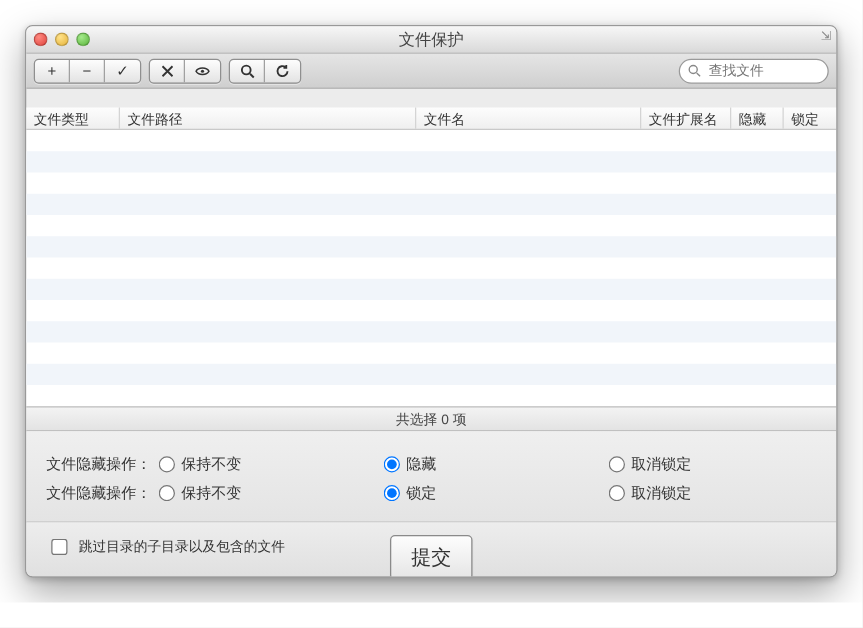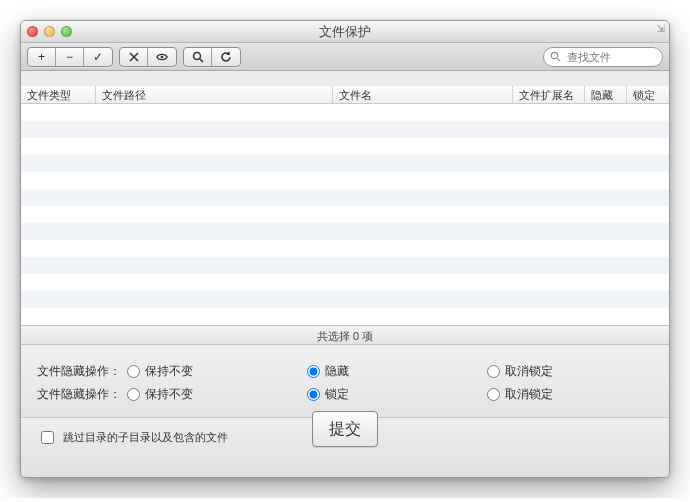--- a/index.html
+++ b/index.html
@@ -148,24 +148,24 @@
     color: #333;
   }
   .radiorow .c1 { width: 180px; }
   .radiorow .c2 { width: 180px; }
   .radiorow .c3 { flex: 1; }
   input[type=radio] {
     width: 13px; height: 13px; margin: 0;
   }
   .footer {
     background: linear-gradient(#ededed, #e0e0e0);
-    padding: 10px 16px 30px;
+    padding: 10px 16px 14px;
     position: relative;
     display: flex;
-    align-items: flex-end;
+    align-items: flex-start;
   }
   .footer label.chk {
     display: flex; align-items: center; gap: 6px;
     font-size: 11px; color: #333;
   }
   .footer .submit {
     position: absolute;
     left: 50%;
     transform: translateX(-50%);
     height: 36px;

